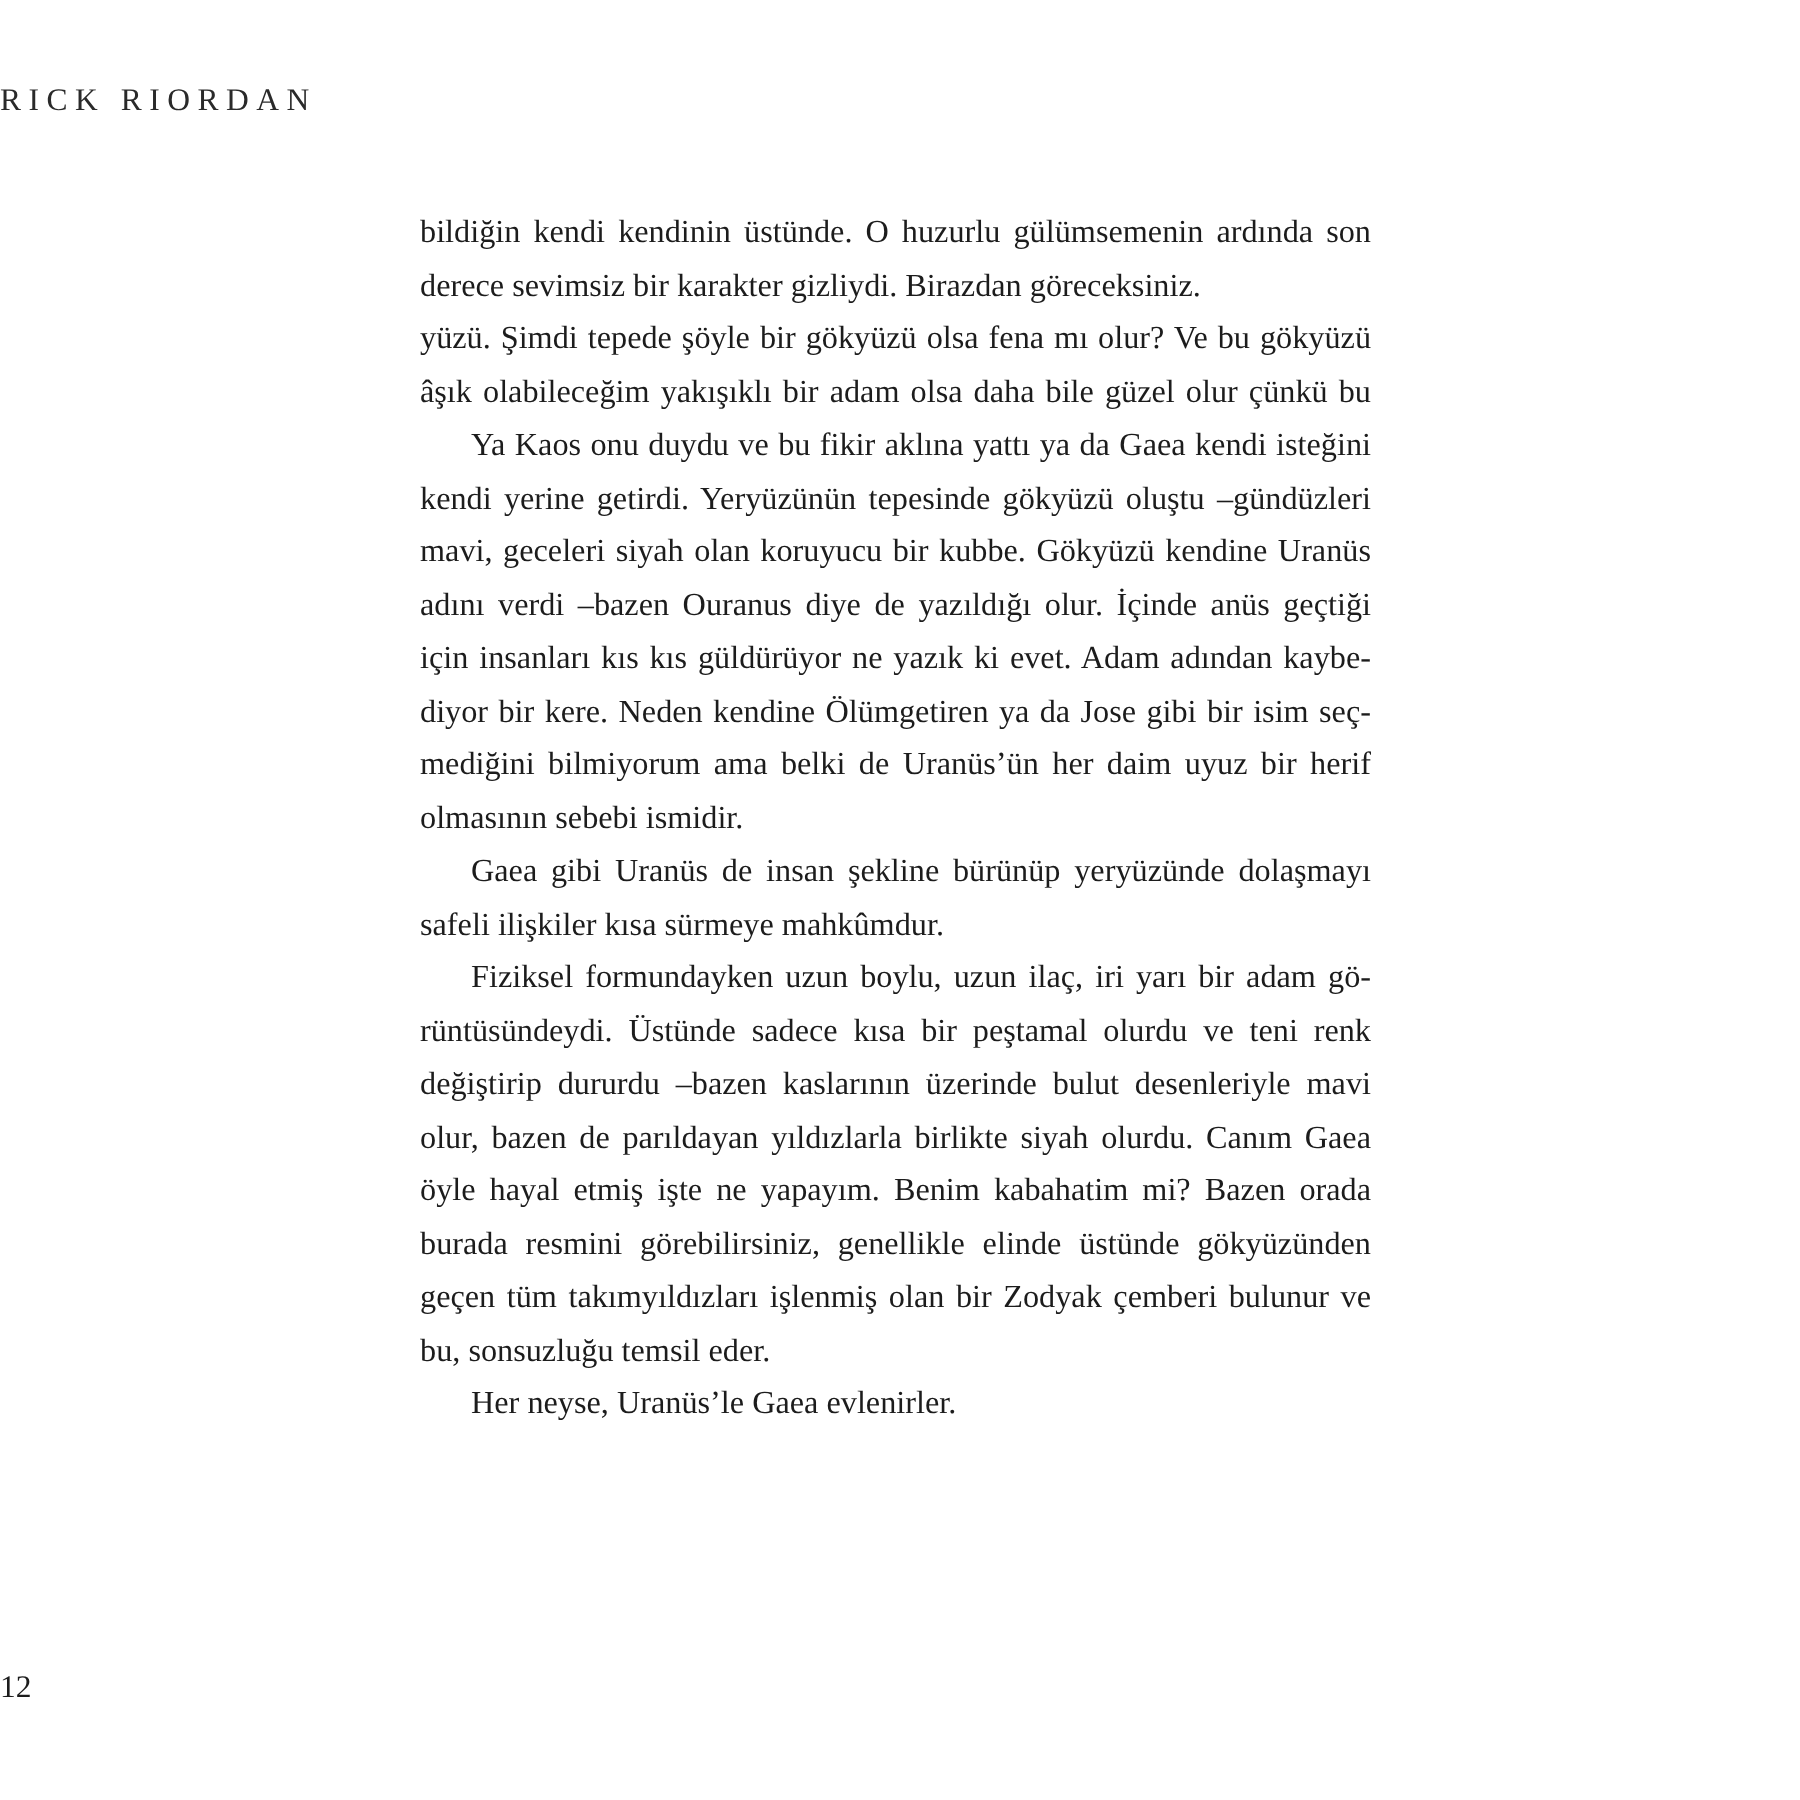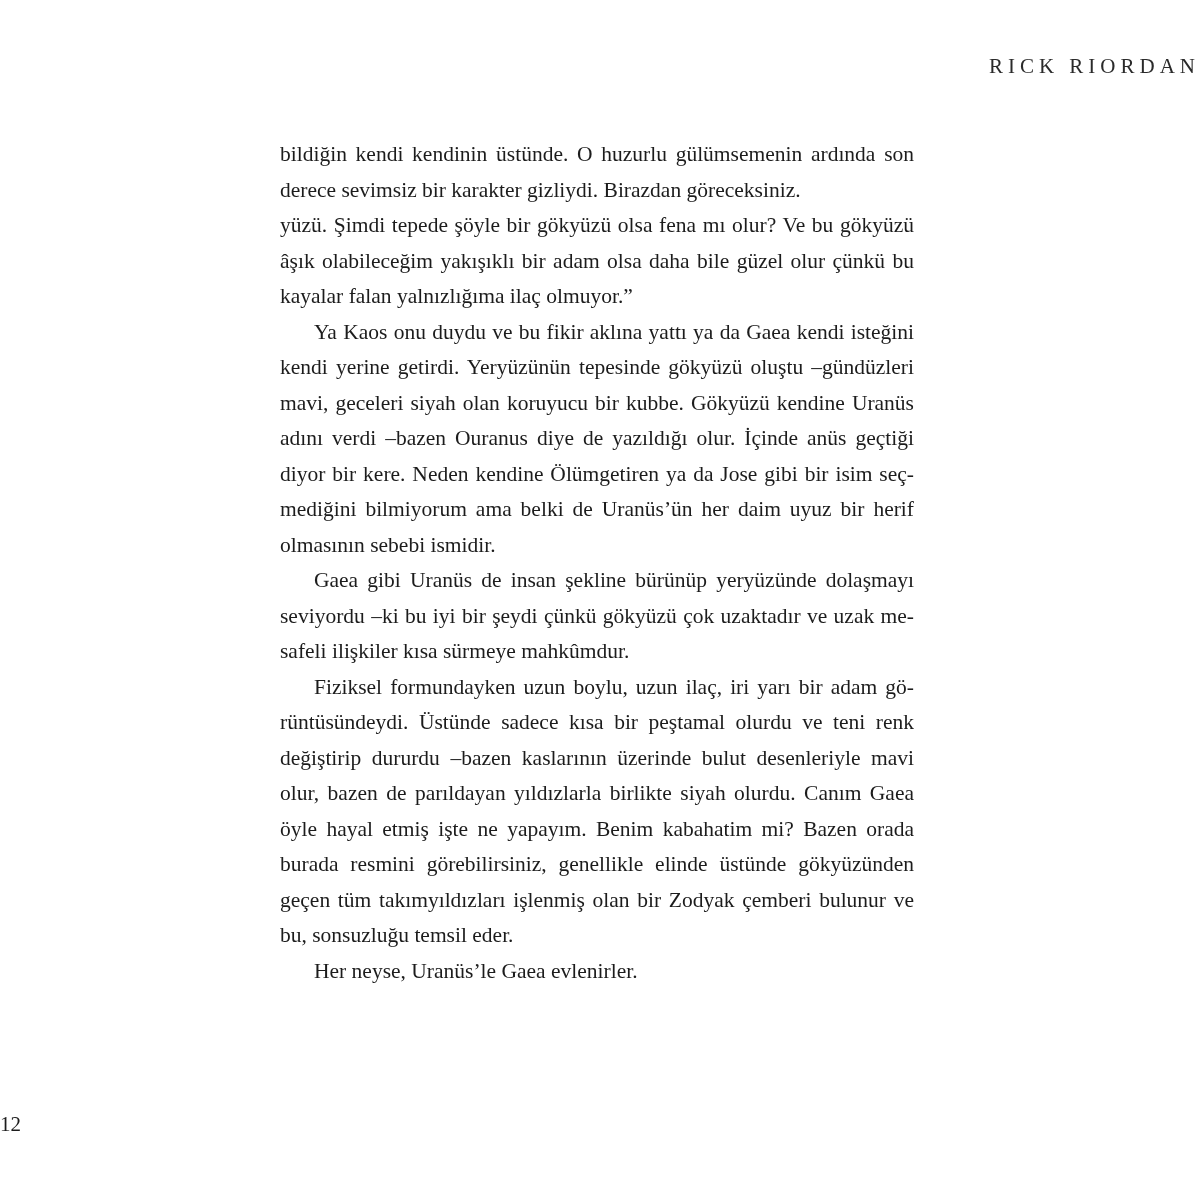--- a/index.html
+++ b/index.html
@@ -15,21 +15,21 @@
     margin: 0 auto;
     font-family: "Liberation Serif", "DejaVu Serif", serif;
     color: #1c1c1c;
     overflow: hidden;
   }
   .running-header {
     position: absolute;
     top: 54px;
     left: 0;
     width: 100%;
-    text-align: right;
+    text-align: left;
     font-size: 21px;
     letter-spacing: 5px;
     color: #2a2a2a;
   }
   .body-block {
     position: absolute;
     top: 137px;
     left: 280px;
     width: 634px;
   }
@@ -73,36 +73,35 @@
   <div class="body-block">
 
     <div class="para">
       <div class="line">bildiğin kendi kendinin üstünde. O huzurlu gülümsemenin ardında son</div>
       <div class="line last">derece sevimsiz bir karakter gizliydi. Birazdan göreceksiniz.</div>
     </div>
 
     <div class="para">
       <div class="line">yüzü. Şimdi tepede şöyle bir gökyüzü olsa fena mı olur? Ve bu gökyüzü</div>
       <div class="line">âşık olabileceğim yakışıklı bir adam olsa daha bile güzel olur çünkü bu</div>
-      <div class="line last">kayalar falan yalnızlığıma ilaç olmuyor.”</div>
     </div>
 
     <div class="para">
       <div class="line indent">Ya Kaos onu duydu ve bu fikir aklına yattı ya da Gaea kendi isteğini</div>
       <div class="line">kendi yerine getirdi. Yeryüzünün tepesinde gökyüzü oluştu –gündüzleri</div>
       <div class="line">mavi, geceleri siyah olan koruyucu bir kubbe. Gökyüzü kendine Uranüs</div>
       <div class="line">adını verdi –bazen Ouranus diye de yazıldığı olur. İçinde anüs geçtiği</div>
+      <div class="line">için insanları kıs kıs güldürüyor ne yazık ki evet. Adam adından kaybe-</div>
       <div class="line">diyor bir kere. Neden kendine Ölümgetiren ya da Jose gibi bir isim seç-</div>
       <div class="line">mediğini bilmiyorum ama belki de Uranüs’ün her daim uyuz bir herif</div>
       <div class="line last">olmasının sebebi ismidir.</div>
     </div>
 
     <div class="para">
       <div class="line indent">Gaea gibi Uranüs de insan şekline bürünüp yeryüzünde dolaşmayı</div>
-      <div class="line">seviyordu –ki bu iyi bir şeydi çünkü gökyüzü çok uzaktadır ve uzak me-</div>
       <div class="line last">safeli ilişkiler kısa sürmeye mahkûmdur.</div>
     </div>
 
     <div class="para">
       <div class="line indent">Fiziksel formundayken uzun boylu, uzun ilaç, iri yarı bir adam gö-</div>
       <div class="line">rüntüsündeydi. Üstünde sadece kısa bir peştamal olurdu ve teni renk</div>
       <div class="line">değiştirip dururdu –bazen kaslarının üzerinde bulut desenleriyle mavi</div>
       <div class="line">olur, bazen de parıldayan yıldızlarla birlikte siyah olurdu. Canım Gaea</div>
       <div class="line">öyle hayal etmiş işte ne yapayım. Benim kabahatim mi? Bazen orada</div>
       <div class="line">burada resmini görebilirsiniz, genellikle elinde üstünde gökyüzünden</div>

